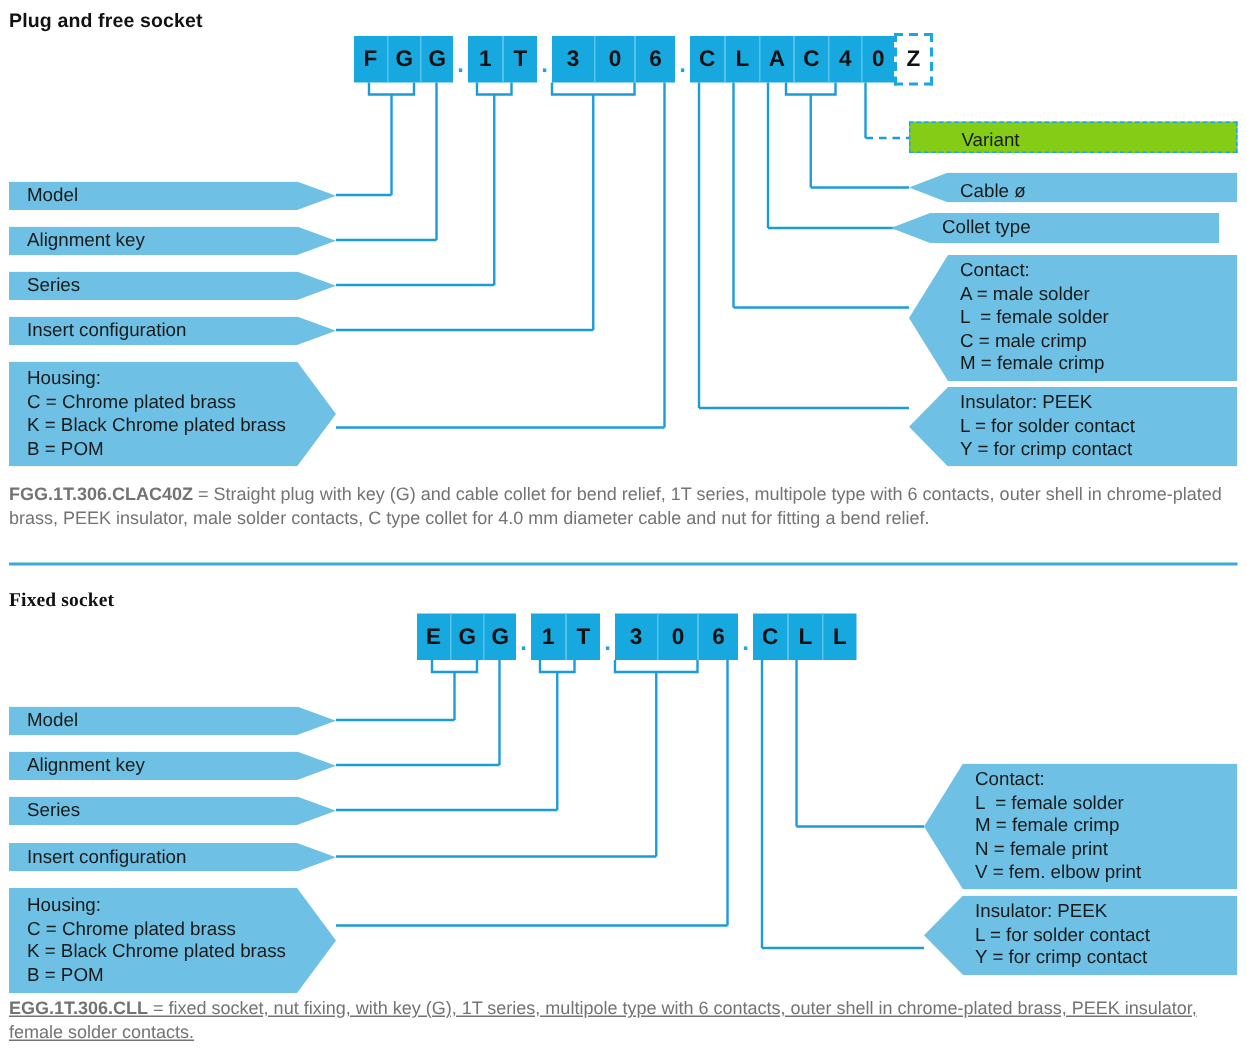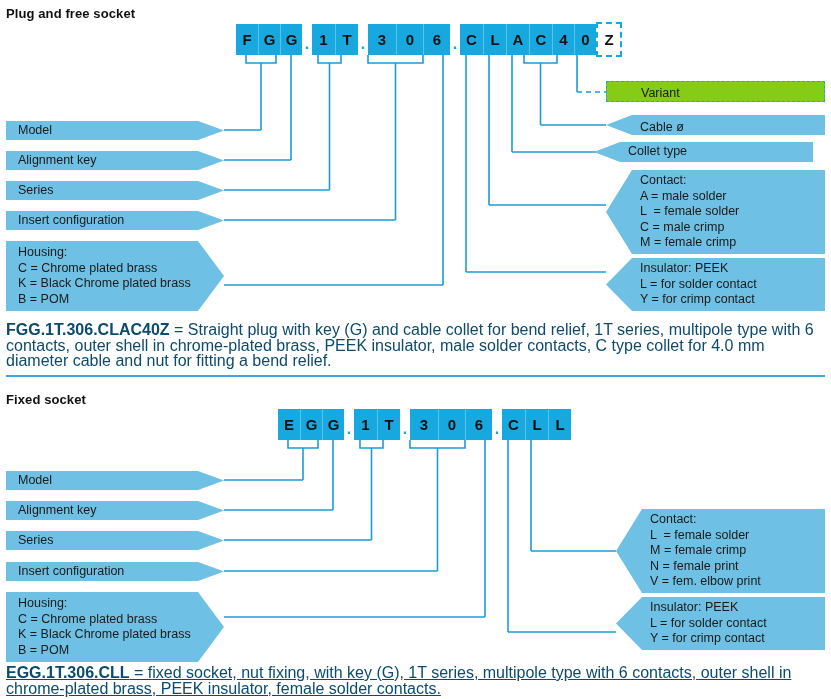--- a/index.html
+++ b/index.html
@@ -80,23 +80,23 @@
   .plaque.variantbox{
     background:#84cc16;
     border:1px dashed #18A8E0;
     clip-path:none;
     align-items:flex-end;
   }
   .plaque.variantbox .txt{padding-left:34px;}
 
   .caption{
     position:absolute;
-    font-size:16px;
+    font-size:12px;
     line-height:15.5px;
-    color:#0c4a6e;
+    color:#737373;
   }
   .caption b{font-weight:bold;}
 
   .divider{
     position:absolute;
     height:2px;
     background:#3aa9dd;
   }
 </style>
 </head>
@@ -232,21 +232,21 @@
 L = for solder contact
 Y = for crimp contact</div>
   </div>
 
   <div class="caption" style="left:6px;top:322px;width:820px;">
     <b>FGG.1T.306.CLAC40Z</b><span> = Straight plug with key (G) and cable collet for bend relief, 1T series, multipole type with 6 contacts, outer shell in chrome-plated brass, PEEK insulator, male solder contacts, C type collet for 4.0 mm diameter cable and nut for fitting a bend relief.</span>
   </div>
 
   <div class="divider" style="left:6px;top:375px;width:819px;"></div>
 
-  <div class="section-title" style="left:6px;top:392px;">Fixed socket</div>
+  <div class="section-title" style="left:6px;top:392px;font-family:Liberation Serif, serif;">Fixed socket</div>
 
   <div class="codecell first" style="left:278px;top:409px;width:22px;height:31px;">E</div>
   <div class="codecell" style="left:300px;top:409px;width:22px;height:31px;">G</div>
   <div class="codecell" style="left:322px;top:409px;width:22px;height:31px;">G</div>
   <div class="codecell dot" style="left:344px;top:409px;width:10px;height:31px;">.</div>
   <div class="codecell first" style="left:354px;top:409px;width:23px;height:31px;">1</div>
   <div class="codecell" style="left:377px;top:409px;width:23px;height:31px;">T</div>
   <div class="codecell dot" style="left:400px;top:409px;width:10px;height:31px;">.</div>
   <div class="codecell first" style="left:410px;top:409px;width:28px;height:31px;">3</div>
   <div class="codecell" style="left:438px;top:409px;width:27px;height:31px;">0</div>

